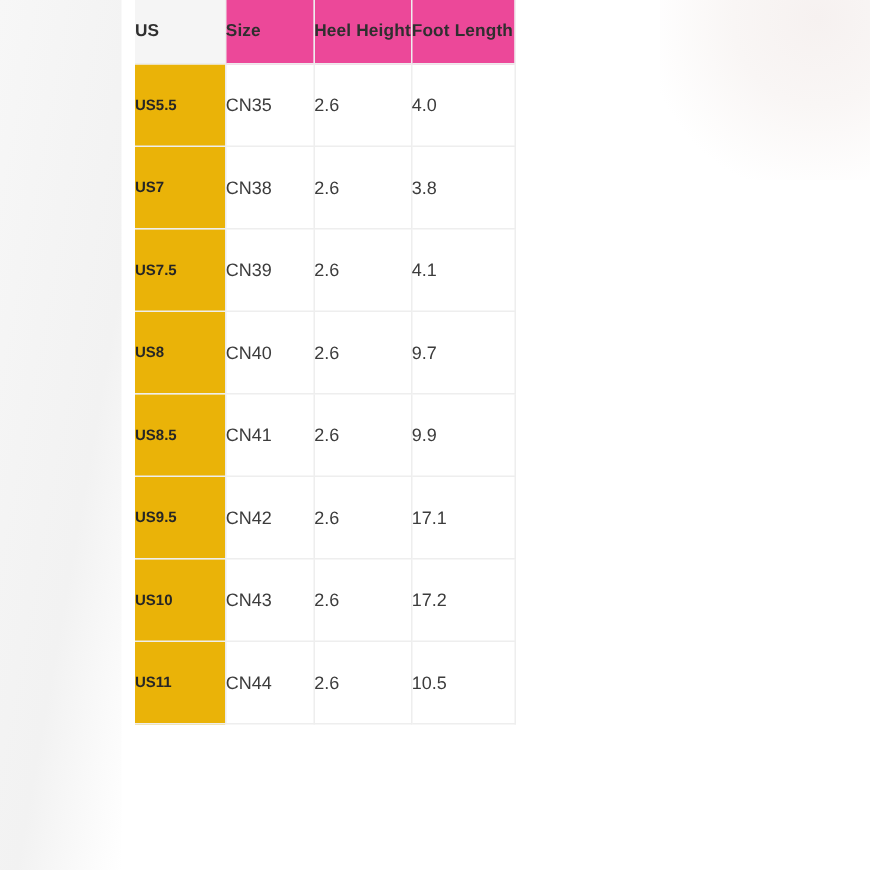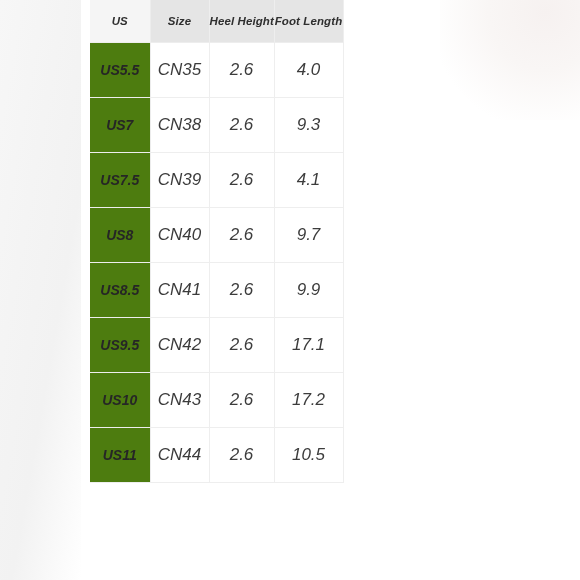--- a/index.html
+++ b/index.html
@@ -45,57 +45,56 @@
   }
   table.size-table col.c-us      { width: 60px; }
   table.size-table col.c-size    { width: 59px; }
   table.size-table col.c-heel    { width: 65px; }
   table.size-table col.c-foot    { width: 69px; }
 
   table.size-table th,
   table.size-table td {
     border-right: 1px solid #eeeeee;
     border-bottom: 1px solid #eeeeee;
-    text-align: center;
+    text-align: left;
     vertical-align: middle;
     padding: 0;
     background: #ffffff;
-    font-style: italic;
   }
   table.size-table th:last-child,
   table.size-table td:last-child { border-right: 1px solid #eeeeee; }
 
   
   table.size-table thead th {
     height: 42px;
-    background: #e5e5e5;
+    background: #ec4899;
     color: #2f2f2f;
     font-size: 11.5px;
     font-weight: bold;
     letter-spacing: 0.1px;
     border-bottom: 1px solid #ededed;
     white-space: nowrap;
   }
   table.size-table thead th.col-us {
     background: #f5f5f5;
     border-right: 1px solid #ededed;
   }
 
   
   table.size-table tbody td {
     height: 54px;
     color: #3c3c3c;
-    font-size: 17px;
+    font-size: 12px;
     font-weight: normal;
   }
   table.size-table tbody td.col-us {
-    background: #4d7c0f;
+    background: #eab308;
     color: #262626;
     font-weight: bold;
-    font-size: 14px;
+    font-size: 10px;
     border-right: 1px solid #ececec;
   }
 </style>
 </head>
 <body>
 
 <div id="bg-left-wash"></div>
 <div id="bg-topright-wash"></div>
 
 <div id="size-table-wrap">
@@ -118,21 +117,21 @@
         <tr>
           <td class="col-us">US5.5</td>
           <td>CN35</td>
           <td>2.6</td>
           <td>4.0</td>
         </tr>
         <tr>
           <td class="col-us">US7</td>
           <td>CN38</td>
           <td>2.6</td>
-          <td>9.3</td>
+          <td>3.8</td>
         </tr>
         <tr>
           <td class="col-us">US7.5</td>
           <td>CN39</td>
           <td>2.6</td>
           <td>4.1</td>
         </tr>
         <tr>
           <td class="col-us">US8</td>
           <td>CN40</td>

